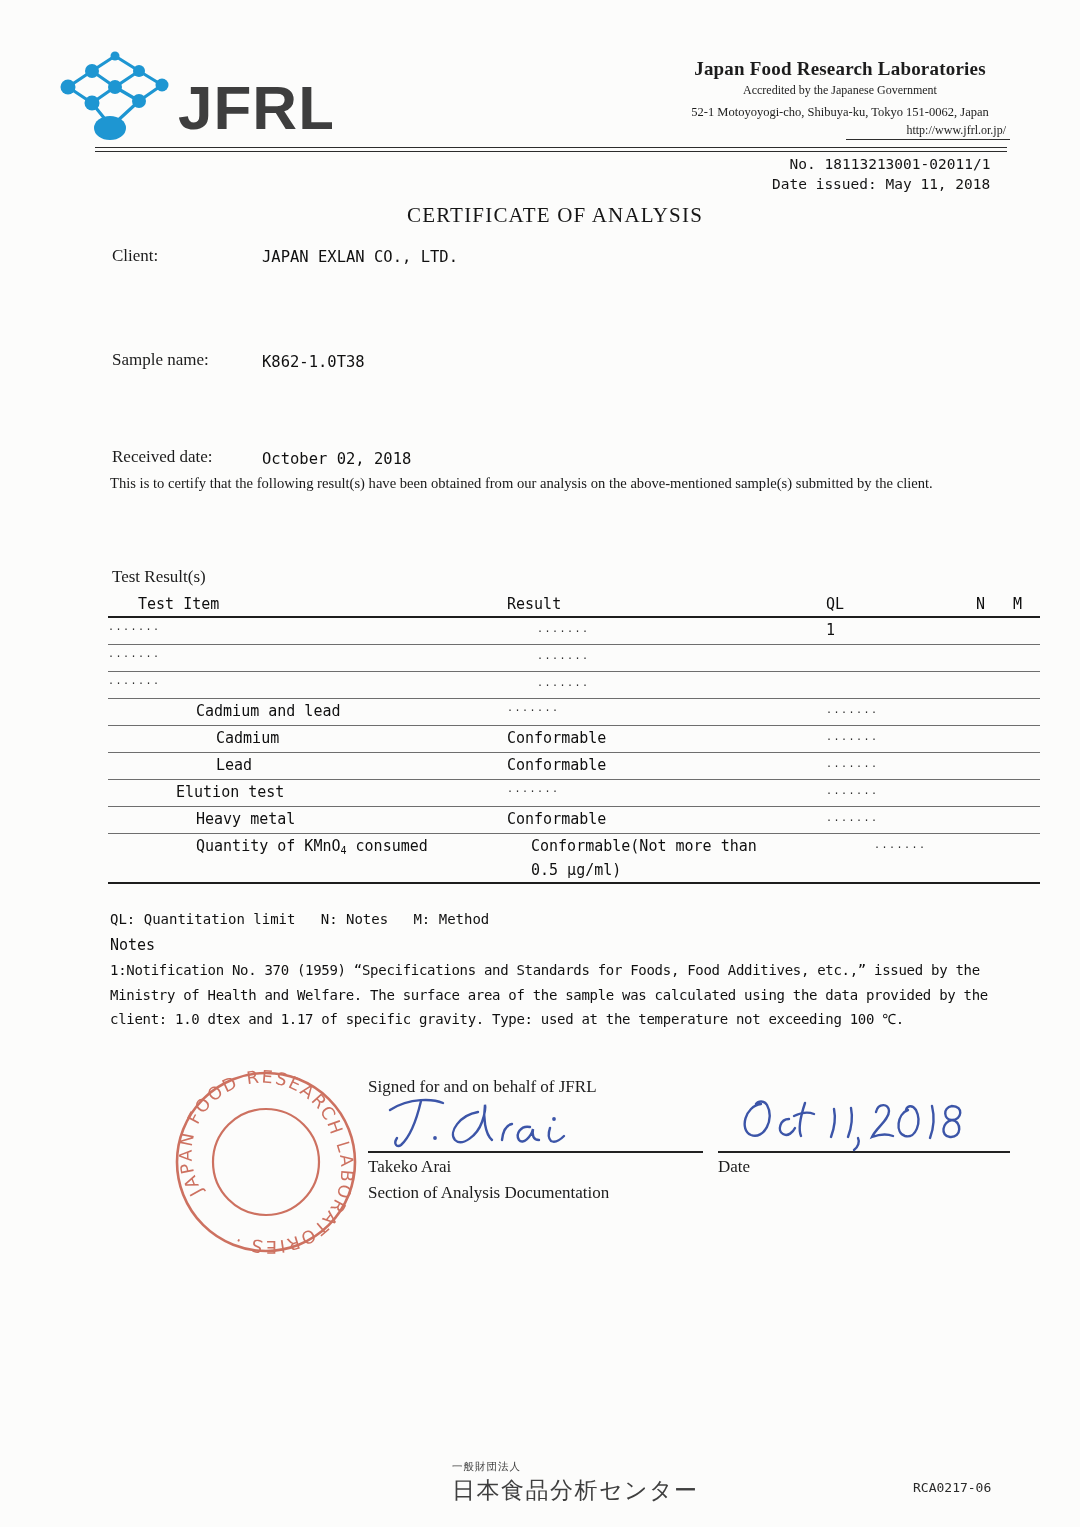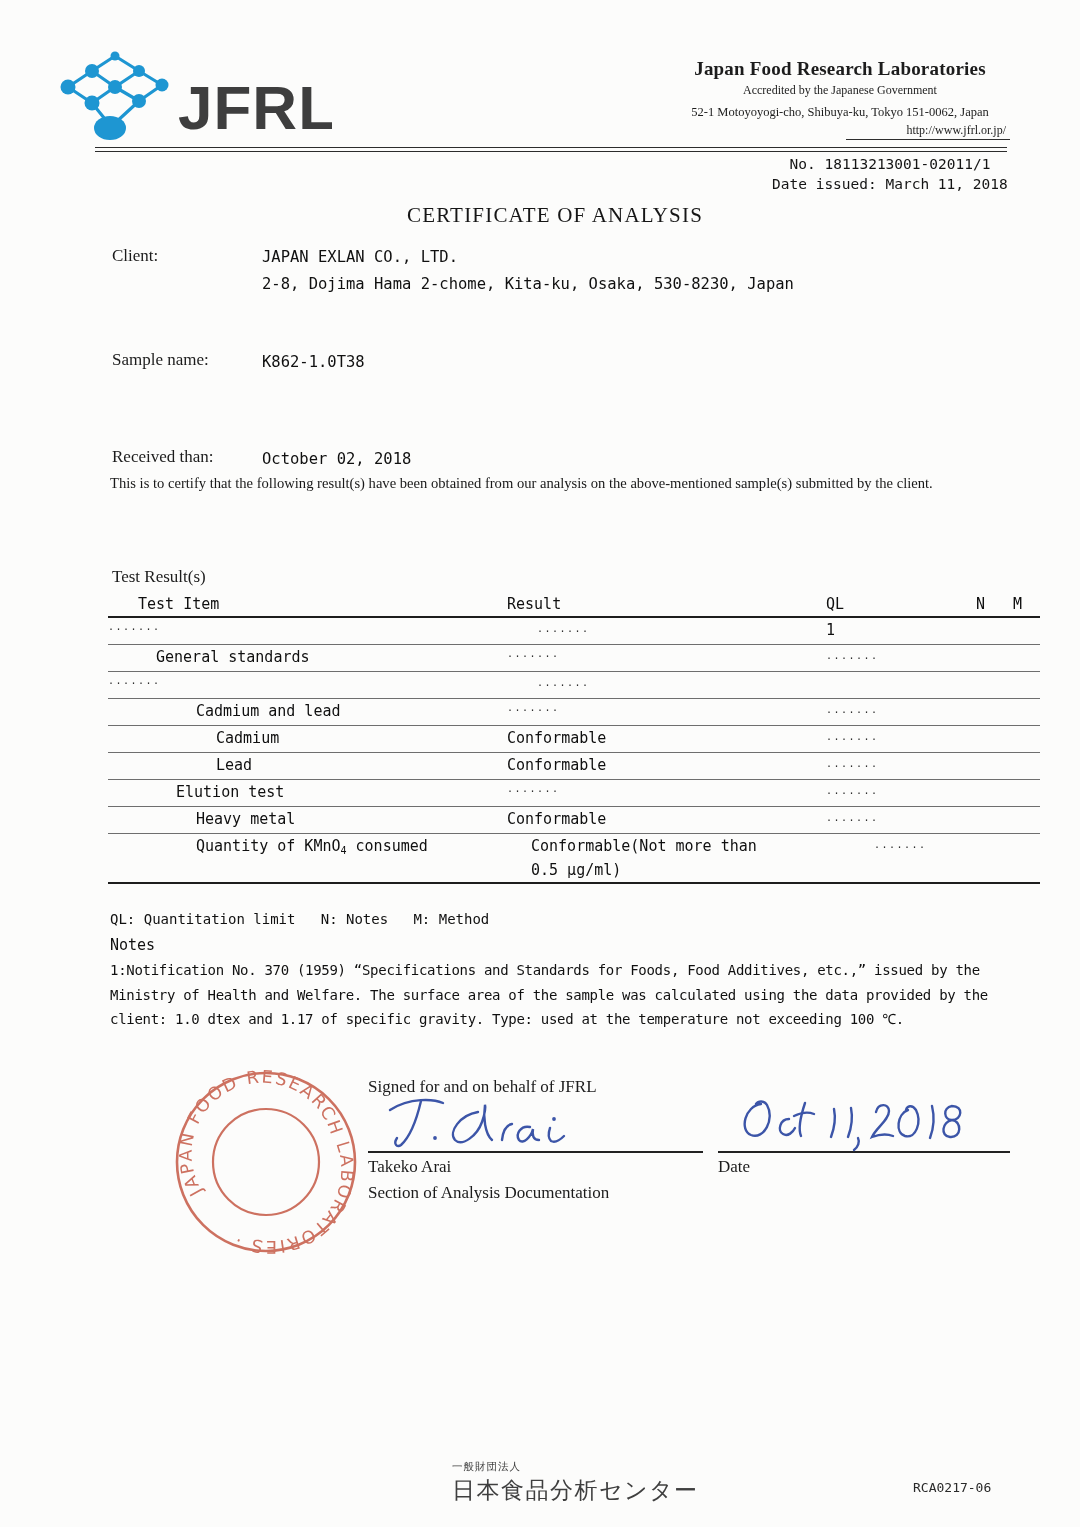--- a/index.html
+++ b/index.html
@@ -111,35 +111,34 @@
   <div class="org-url"><span>http://www.jfrl.or.jp/</span></div>
 </div>
 
 <div class="abs double-rule"></div>
 
 <div class="abs meta mono">
   <div class="meta-row1">
     <span>No. 18113213001-0201</span>
     <span>1/1</span>
   </div>
-  <div class="meta-row2">Date issued: March 11, 2018</div>
+  <div class="meta-row2">Date issued: May 11, 2018</div>
 </div>
 
 <div class="abs doc-title">CERTIFICATE OF ANALYSIS</div>
 
 <div class="abs field-label lab-client">Client:</div>
 <div class="abs field-value mono val-client">
   <div>JAPAN EXLAN CO., LTD.</div>
-  <div>2-8, Dojima Hama 2-chome, Kita-ku, Osaka, 530-8230, Japan</div>
 </div>
 
 <div class="abs field-label lab-sample">Sample name:</div>
 <div class="abs field-value mono val-sample">K862-1.0T38</div>
 
-<div class="abs field-label lab-received">Received than:</div>
+<div class="abs field-label lab-received">Received date:</div>
 <div class="abs field-value mono val-received">October 02, 2018</div>
 
 <div class="abs certify">This is to certify that the following result(s) have been obtained from our analysis on the above-mentioned sample(s) submitted by the client.</div>
 
 <div class="abs tr-heading">Test Result(s)</div>
 
 <div class="abs rtable mono">
   <div class="trow head">
     <div class="c-item">Test Item</div>
     <div class="c-result">Result</div>
@@ -151,21 +150,20 @@
   <div class="trow ind-0">
     <div class="c-result">
           <span class="inner dash">·······</span>
         </div>
     <div class="c-ql"><span class="dash">·······</span></div>
     <div class="c-n">1</div>
     <div class="c-m"></div>
   </div>
 
   <div class="trow ind-1">
-    <div class="c-item">General standards</div>
     <div class="c-result">
           <span class="inner dash">·······</span>
         </div>
     <div class="c-ql"><span class="dash">·······</span></div>
     <div class="c-n"></div>
     <div class="c-m"></div>
   </div>
 
   <div class="trow ind-2">
     <div class="c-result">

